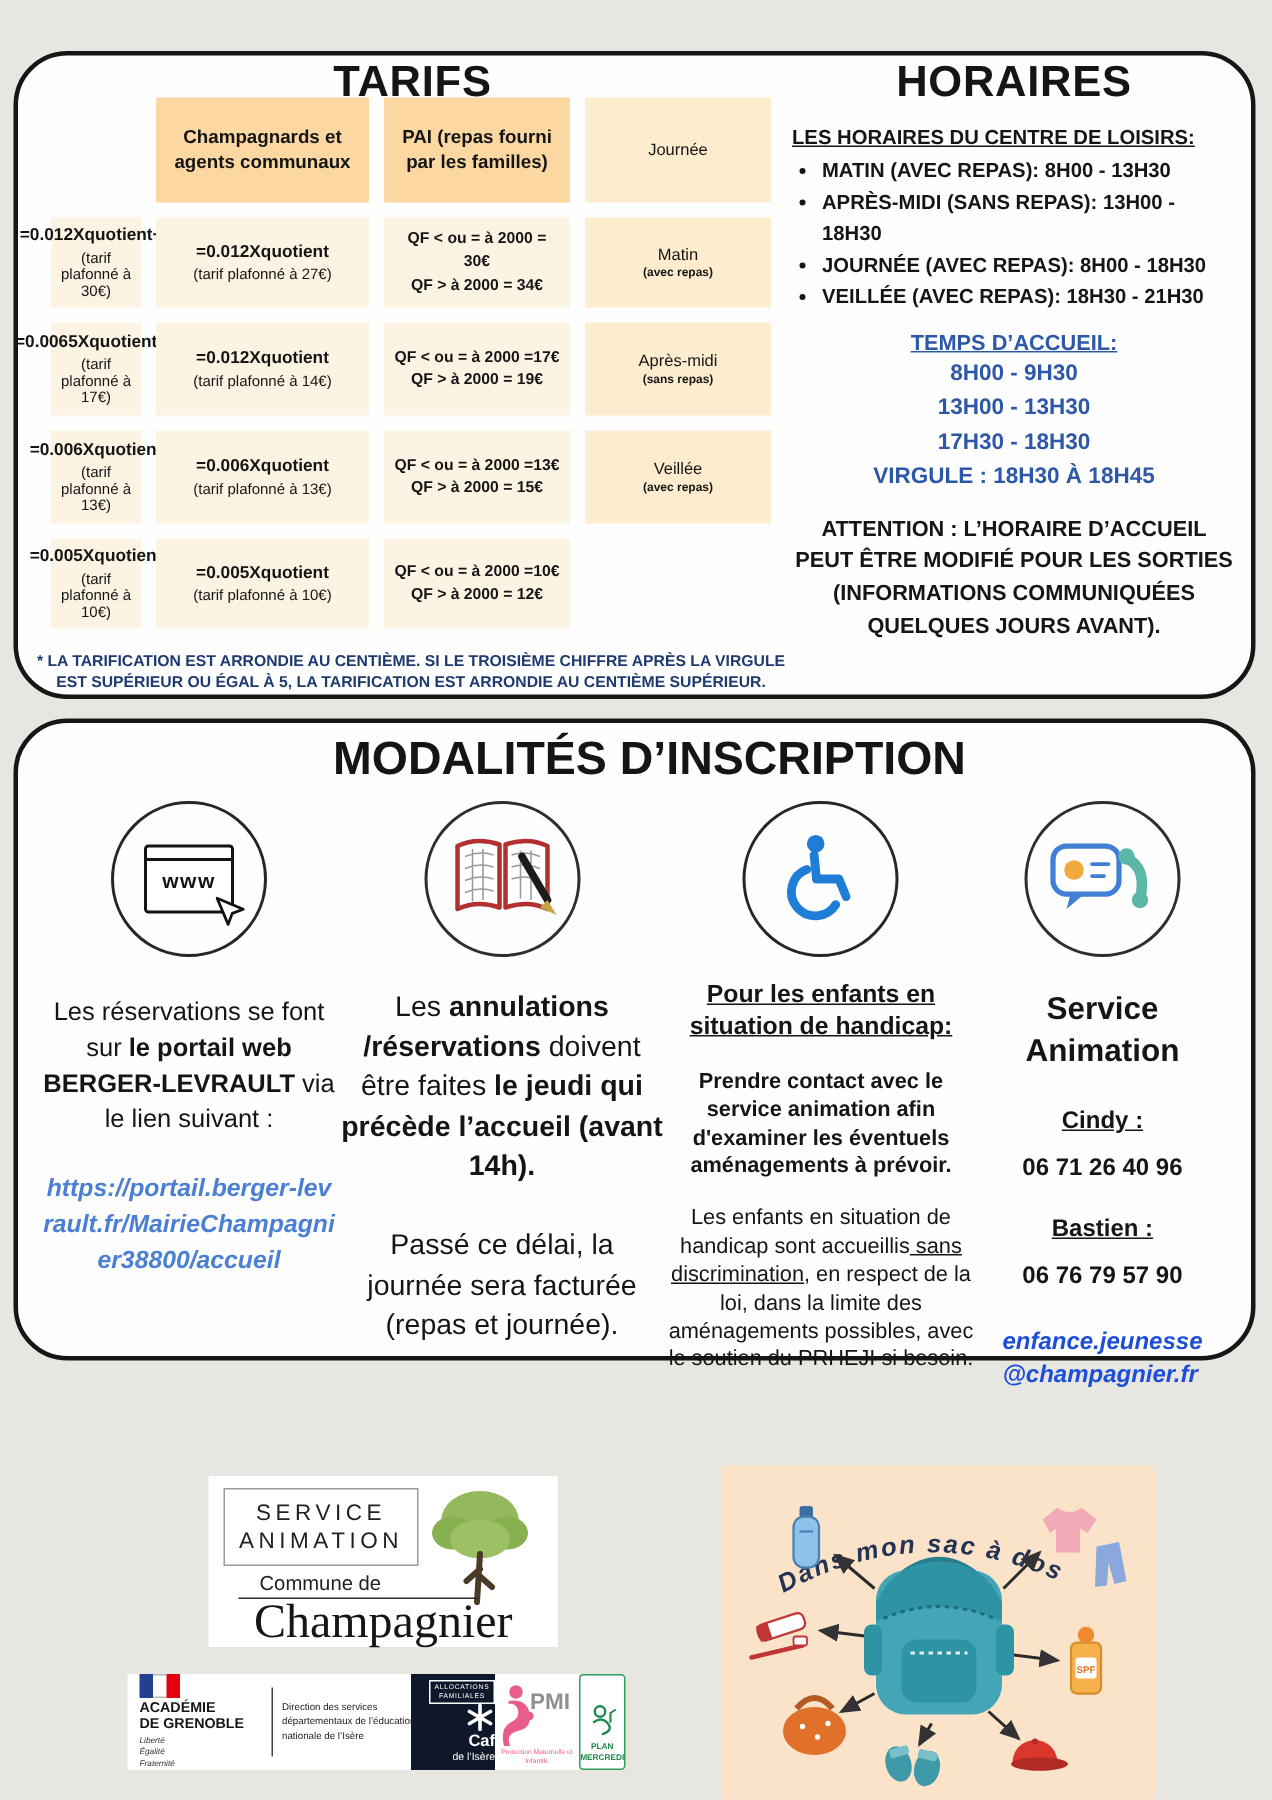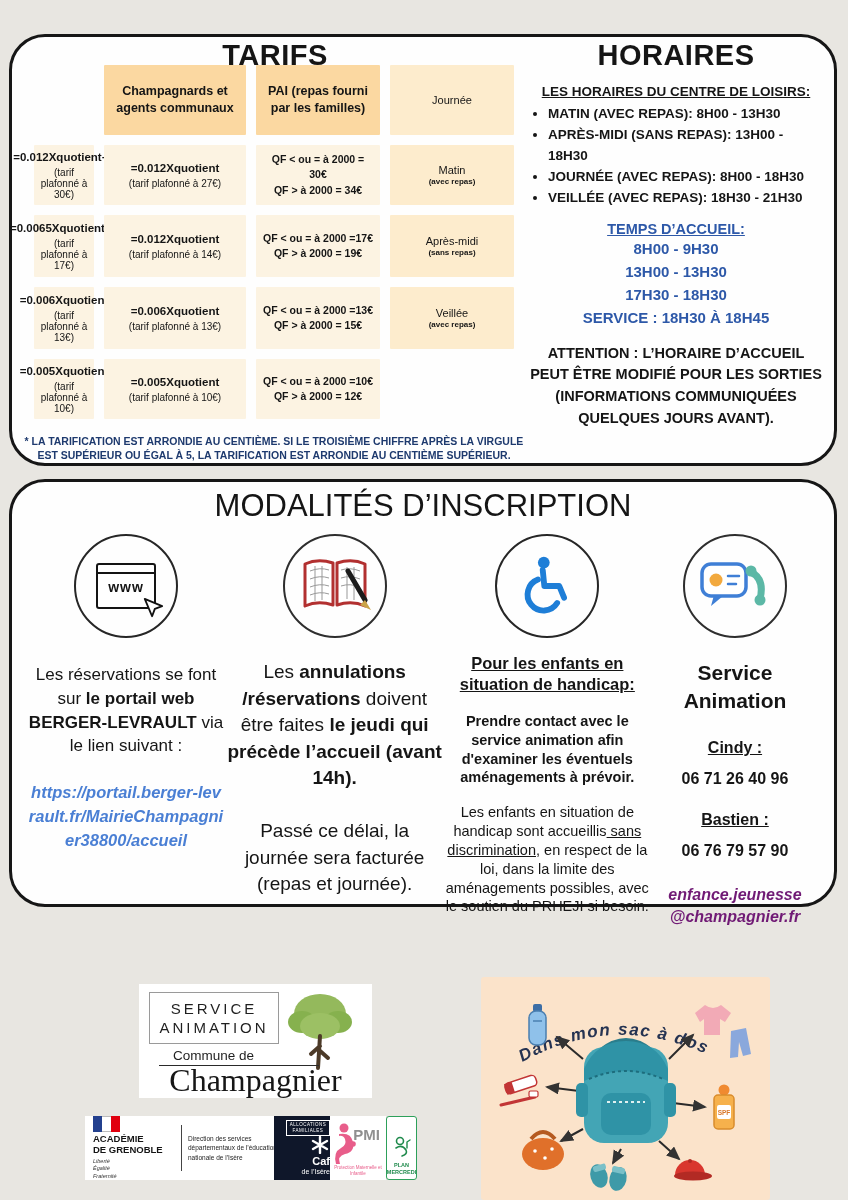--- a/index.html
+++ b/index.html
@@ -21,30 +21,30 @@
   .tt .rl .l2 { font-weight:bold; font-size:8px; margin-top:1px; }
   .tt .bd { background:#fcf3e2; display:flex; flex-direction:column; align-items:center; justify-content:center; text-align:center; padding:2px 6px; }
   .tt .bd .m { font-weight:bold; font-size:11.5px; line-height:1.25; }
   .tt .bd .s { font-size:10px; margin-top:2px; }
   .tt .ext .m, .tt .ext .s { font-weight:bold; font-size:10.5px; line-height:1.45; margin-top:0; }
   .t-foot { position:absolute; left:12px; top:398px; width:500px; text-align:center; color:#1e3a6e; font-weight:bold; font-size:10.5px; line-height:1.3; }
 
   
   .horaires { position:absolute; left:516px; top:2px; width:296px; }
   .h-title { text-align:center; font-size:29px; font-weight:bold; letter-spacing:.5px; }
-  .h-head { margin-top:12px; font-size:13.5px; font-weight:bold; text-decoration:underline;text-align:center; }
+  .h-head { margin-top:12px; font-size:13.5px; font-weight:bold; text-decoration:underline; }
   .h-list { margin:5px 0 0; padding-left:20px; }
   .h-list li { font-size:13.5px; font-weight:bold; line-height:1.55; }
   .temps { margin-top:12px; text-align:center; color:#2d58a8; font-weight:bold; }
   .temps-title { font-size:14.5px; text-decoration:underline; }
   .temps-line { font-size:15px; line-height:1.55; }
   .attn { margin-top:13px; text-align:center; font-weight:bold; font-size:14.5px; line-height:1.5; }
 
   
-  .mod-title { position:absolute; top:6px; left:0; width:100%; text-align:center; font-size:31px; font-weight:normal; }
+  .mod-title { position:absolute; top:6px; left:10px; width:100%; text-align:center; font-size:31px; font-weight:bold; }
   .cols { position:absolute; top:52px; left:16px; width:790px; display:flex; justify-content:space-between; }
   .mcol { display:flex; flex-direction:column; align-items:center;gap:11px; }
   .col1 { width:196px; } .col2 { width:216px; } .col3 { width:204px; } .col4 { width:166px; }
   .icircle { width:104px; height:104px; border:2px solid #262626; border-radius:50%; display:flex; align-items:center; justify-content:center; flex:none; }
   .col2 .icircle, .col4 .icircle { border-color:#2e2e2e; }
 
   .browser { position:relative; width:60px; height:46px; border:2.5px solid #141414; border-radius:3px; background:#fff; }
   .b-bar { position:absolute; top:7px; left:-1px; right:-1px; border-top:2.5px solid #141414; }
   .b-www { position:absolute; top:14px; width:100%; text-align:center; font-weight:bold; font-size:14px; letter-spacing:1px; }
   .b-cursor { position:absolute; right:-10px; bottom:-12px; width:22px; height:22px; }
@@ -54,21 +54,21 @@
   .c-ann { font-size:19px; text-align:center; line-height:1.4; margin-top:10px; }
   .c-ann2 { font-size:19px; text-align:center; line-height:1.4; margin-top:15px; }
   .c-h-title { font-size:16.5px; font-weight:bold; text-decoration:underline; text-align:center; margin-top:4px; line-height:1.3; }
   .c-h-b { font-size:14.5px; font-weight:bold; text-align:center; margin-top:5px; line-height:1.3; }
   .c-h-n { font-size:14.5px; text-align:center; margin-top:5px; line-height:1.3; }
   .u { text-decoration:underline; }
   .b { font-weight:bold; }
   .c-s-title { font-size:21px; font-weight:bold; text-align:center; margin-top:10px; line-height:1.35; }
   .c-name { font-size:16px; font-weight:bold; text-decoration:underline; margin-top:12px; }
   .c-phone { font-size:16px; font-weight:bold; margin-top:2px; }
-  .c-mail { font-size:16px; font-weight:bold; font-style:italic; color:#701a75; margin-top:13px; text-align:center; line-height:1.4; cursor:pointer; }
+  .c-mail { font-size:16px; font-weight:bold; font-style:italic; color:#1d4ed8; margin-top:13px; line-height:1.4; cursor:pointer; }
 
   
   .logo-card { position:absolute; left:139px; top:984px; width:233px; height:114px; background:#fff; }
   .sa-box { position:absolute; left:10px; top:8px; width:130px; height:52px; border:1.5px solid #9a9a9a; display:flex; flex-direction:column; align-items:center; justify-content:center; }
   .sa-box span { font-size:15px; letter-spacing:3px; color:#1f1f1f; line-height:1.3; }
   .tree { position:absolute; right:12px; top:4px; }
   .commune { position:absolute; left:34px; top:64px; font-size:13.5px; color:#1f1f1f; }
   .commune-line { position:absolute; left:20px; top:81px; width:160px; border-top:1.5px solid #2a2a2a; }
   .champagnier { position:absolute; left:0; top:78px; width:100%; text-align:center; font-family:"Liberation Serif", serif; font-size:32px; color:#161616; }
 
@@ -186,21 +186,21 @@
         <li>MATIN (AVEC REPAS): 8H00 - 13H30</li>
         <li>APRÈS-MIDI (SANS REPAS): 13H00 - 18H30</li>
         <li>JOURNÉE (AVEC REPAS): 8H00 - 18H30</li>
         <li>VEILLÉE (AVEC REPAS): 18H30 - 21H30</li>
       </ul>
       <div class="temps">
         <div class="temps-title">TEMPS D’ACCUEIL:</div>
         <div class="temps-line">8H00 - 9H30</div>
         <div class="temps-line">13H00 - 13H30</div>
         <div class="temps-line">17H30 - 18H30</div>
-        <div class="temps-line">SERVICE : 18H30 À 18H45</div>
+        <div class="temps-line">VIRGULE : 18H30 À 18H45</div>
       </div>
       <div class="attn">ATTENTION : L’HORAIRE D’ACCUEIL PEUT ÊTRE MODIFIÉ POUR LES SORTIES (INFORMATIONS COMMUNIQUÉES QUELQUES JOURS AVANT).</div>
     </div>
   </section>
 
   <section class="panel panel-mid">
     <h1 class="mod-title">MODALITÉS D’INSCRIPTION</h1>
 
     <div class="cols">
 

